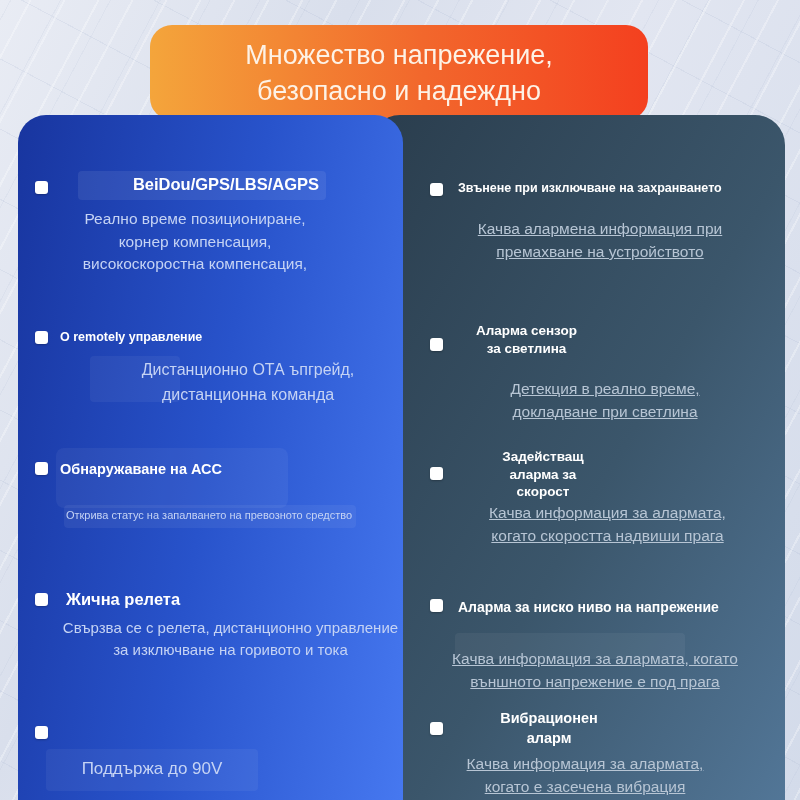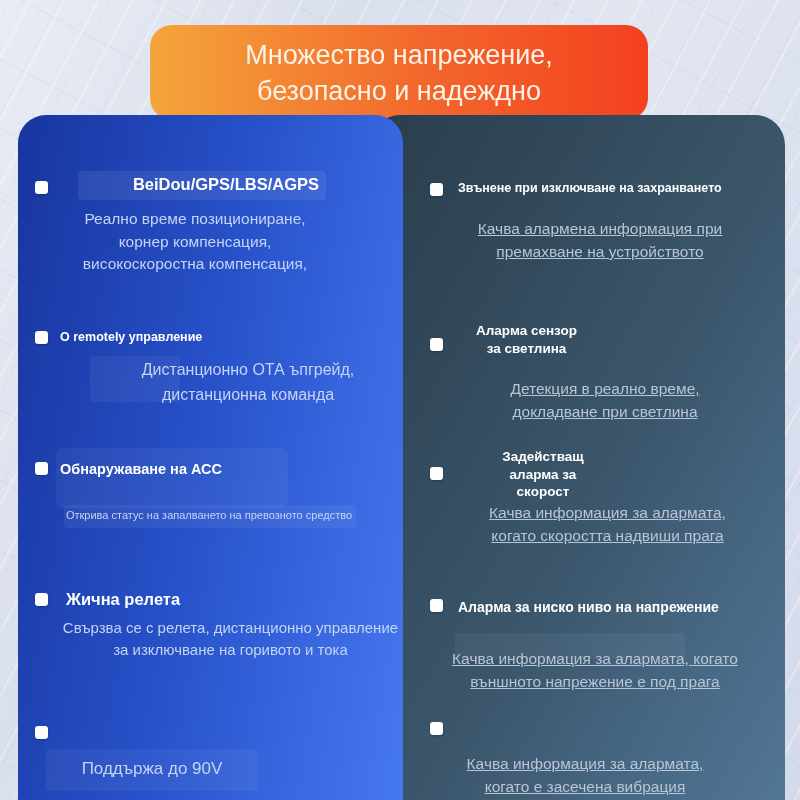--- a/index.html
+++ b/index.html
@@ -84,20 +84,24 @@
 
   <span class="bullet" style="left:60px;top:484px"></span>
   <div class="title" style="left:88px;top:484px;font-size:14px">Аларма за ниско ниво на напрежение</div>
   <div class="band band-faint" style="left:85px;top:518px;width:230px;height:26px"></div>
   <div class="desc" style="left:45px;top:532px;width:360px;font-size:15.5px;line-height:23px">
     <div>Качва информация за алармата, когато</div>
     <div>външното напрежение е под прага</div>
   </div>
 
   <span class="bullet" style="left:60px;top:607px"></span>
+  <div class="title t-center" style="left:90px;top:593px;width:130px;font-size:14.5px;line-height:20px">
+    <div>Вибрационен</div>
+    <div>аларм</div>
+  </div>
   <div class="desc" style="left:45px;top:637px;width:340px;font-size:15.5px;line-height:23px">
     <div>Качва информация за алармата,</div>
     <div>когато е засечена вибрация</div>
   </div>
 
 </div>
 
 <div class="panel panel-left">
 
   <span class="bullet" style="left:17px;top:66px"></span>

